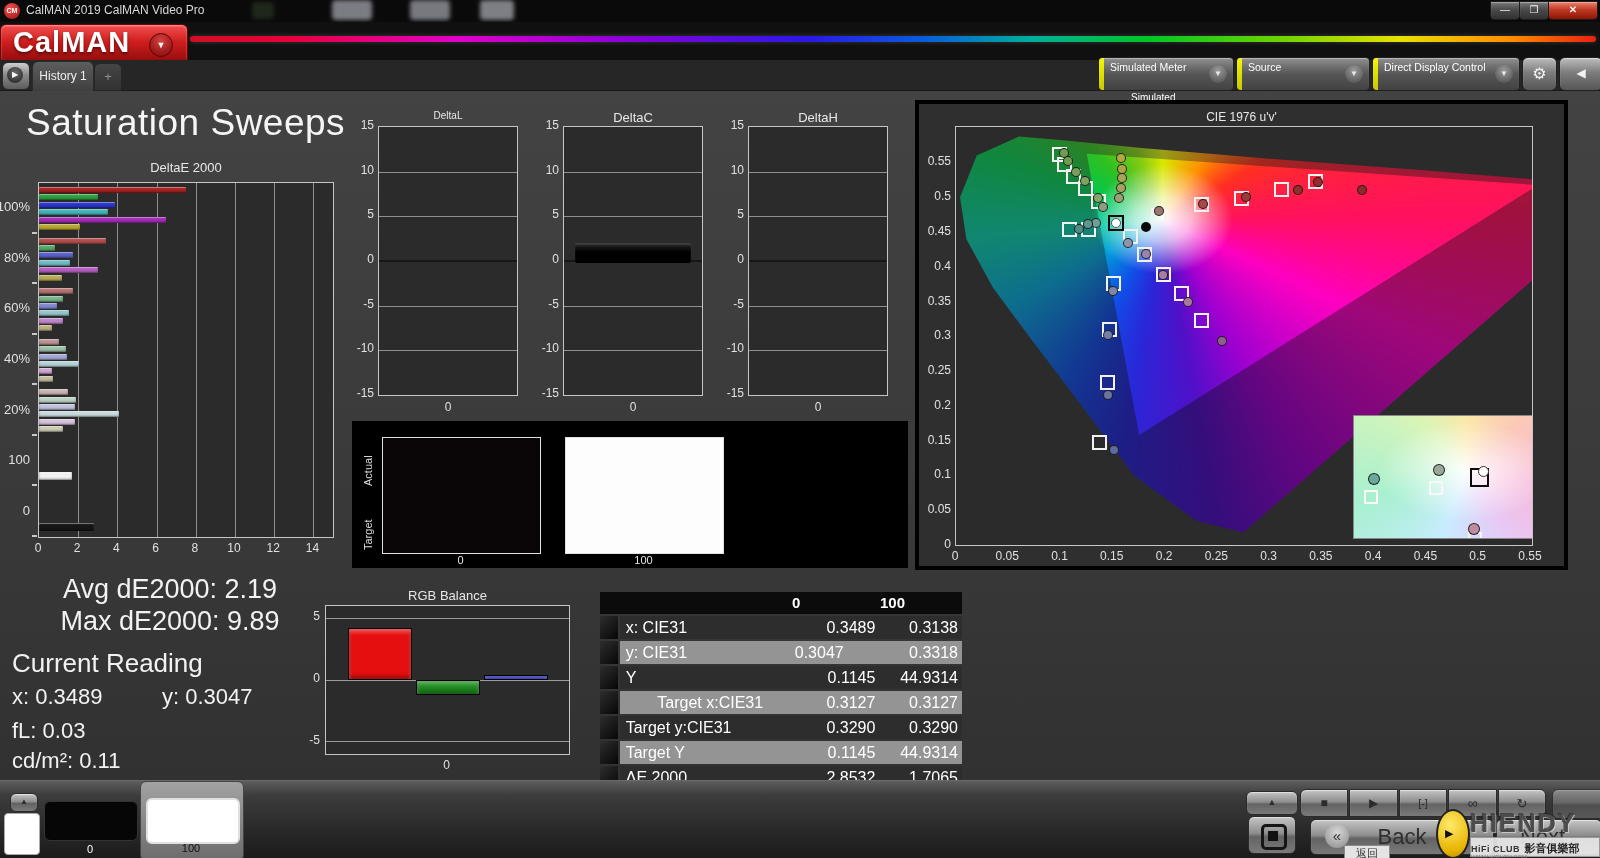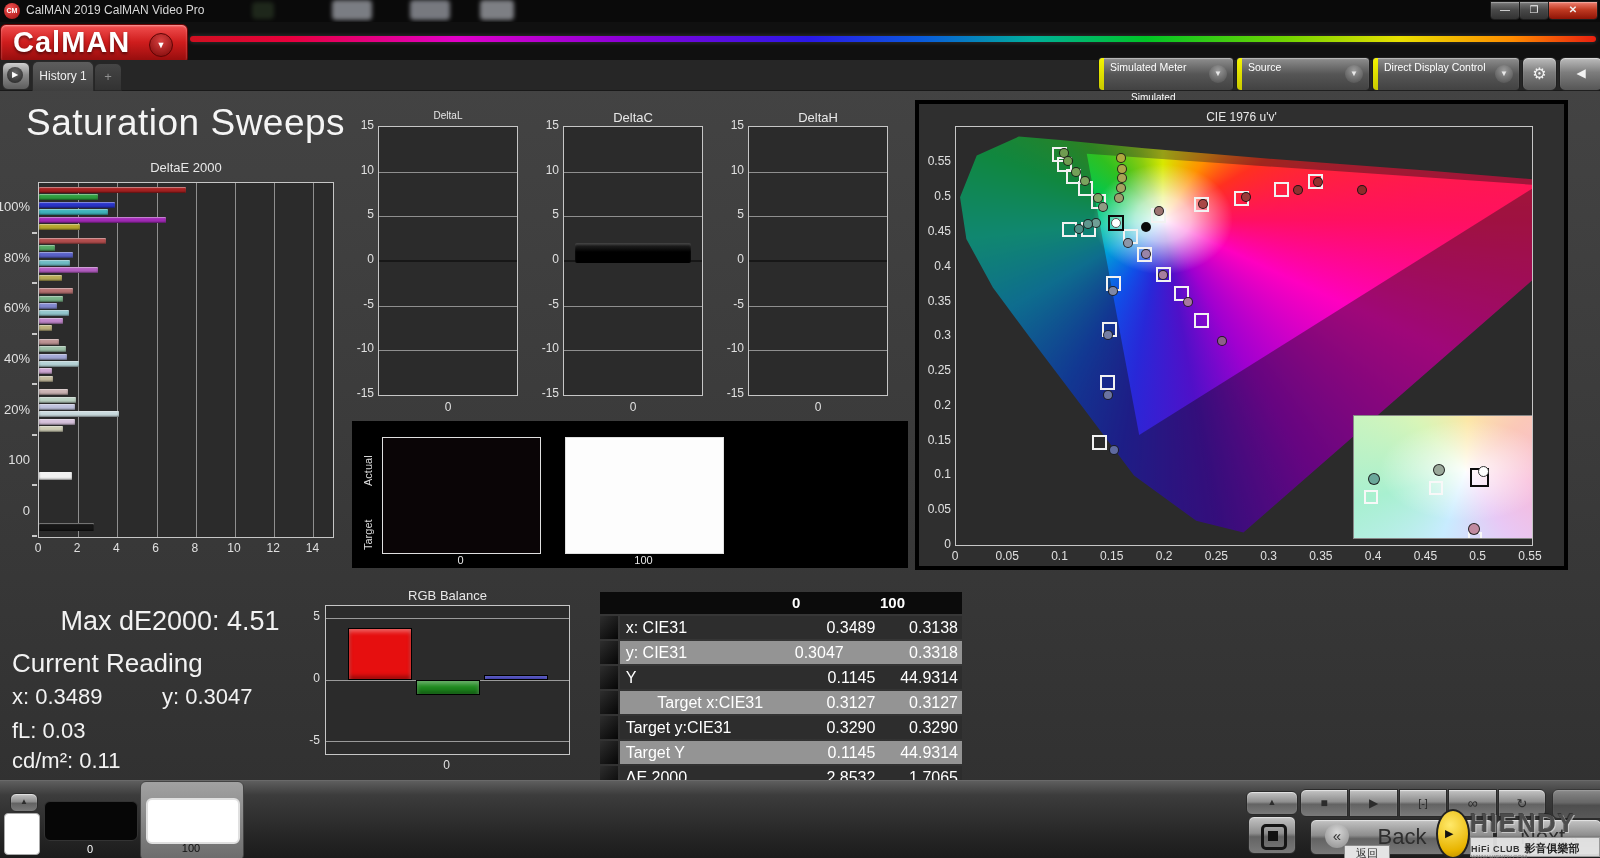--- a/index.html
+++ b/index.html
@@ -380,21 +380,22 @@
         <div style="position: absolute; left: 185.258px; top: 95.1531px; width: 10px; height: 10px; border-radius: 50%; background: rgb(10, 10, 10); border: 1px solid rgba(15, 15, 15, 0.85); box-sizing: border-box;"></div>
         <div style="position: absolute; left: 197.802px; top: 79.1564px; width: 10px; height: 10px; border-radius: 50%; background: rgb(156, 116, 112); border: 1px solid rgba(15, 15, 15, 0.85); box-sizing: border-box;"></div>
         <div style="position: absolute; left: 241.708px; top: 72.2013px; width: 10px; height: 10px; border-radius: 50%; background: rgb(168, 72, 72); border: 1px solid rgba(15, 15, 15, 0.85); box-sizing: border-box;"></div>
         <div style="position: absolute; left: 284.568px; top: 64.5507px; width: 10px; height: 10px; border-radius: 50%; background: rgb(156, 58, 58); border: 1px solid rgba(15, 15, 15, 0.85); box-sizing: border-box;"></div>
         <div style="position: absolute; left: 336.837px; top: 58.2912px; width: 10px; height: 10px; border-radius: 50%; background: rgb(143, 48, 48); border: 1px solid rgba(15, 15, 15, 0.85); box-sizing: border-box;"></div>
         <div style="position: absolute; left: 356.699px; top: 49.9451px; width: 10px; height: 10px; border-radius: 50%; background: rgb(147, 46, 46); border: 1px solid rgba(15, 15, 15, 0.85); box-sizing: border-box;"></div>
         <div style="position: absolute; left: 400.604px; top: 58.2912px; width: 10px; height: 10px; border-radius: 50%; background: rgb(143, 42, 42); border: 1px solid rgba(15, 15, 15, 0.85); box-sizing: border-box;"></div>
       </div>
   </div>
 
-  <div class="abs stat" style="left:20px;top:606px;width:300px;font-size:27px;text-align:center;">Max dE2000: 4.51</div>
+  <div class="abs stat" style="left:20px;top:574px;width:300px;font-size:27px;text-align:center;">Avg dE2000: 2.19</div>
+  <div class="abs stat" style="left:20px;top:606px;width:300px;font-size:27px;text-align:center;">Max dE2000: 9.89</div>
   <div class="abs stat" style="left:12px;top:648px;font-size:26px;">Current Reading</div>
   <div class="abs stat" style="left:12px;top:684px;font-size:22px;">x: 0.3489</div>
   <div class="abs stat" style="left:162px;top:684px;font-size:22px;">y: 0.3047</div>
   <div class="abs stat" style="left:12px;top:718px;font-size:22px;">fL: 0.03</div>
   <div class="abs stat" style="left:12px;top:748px;font-size:22px;">cd/m²: 0.11</div>
 
   <div class="abs panel-title" style="left:325px;top:588px;width:245px;font-size:13px;">RGB Balance</div>
   <div class="abs ticks" style="left:298px;top:605px;width:24px;height:150px;" id="rgb-ylabels">
       <div style="position: absolute; right: 2px; top: 4.33333px; width: 20px; text-align: right;">5</div>
       <div style="position: absolute; right: 2px; top: 66px; width: 20px; text-align: right;">0</div>

